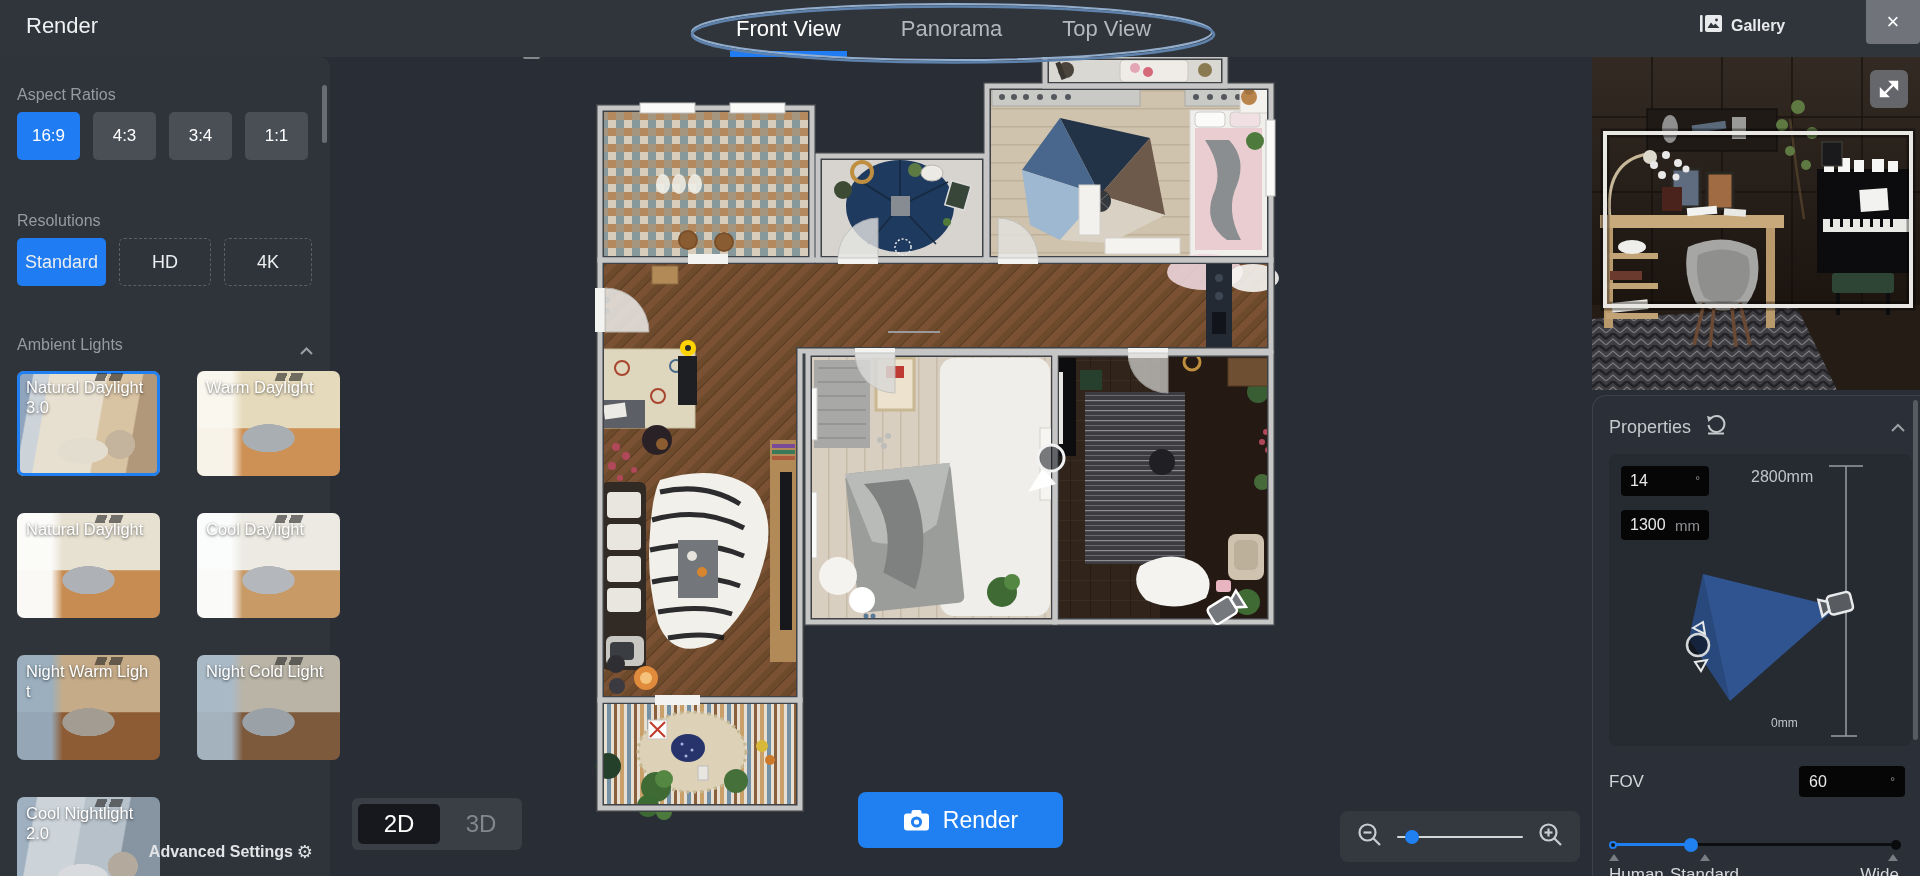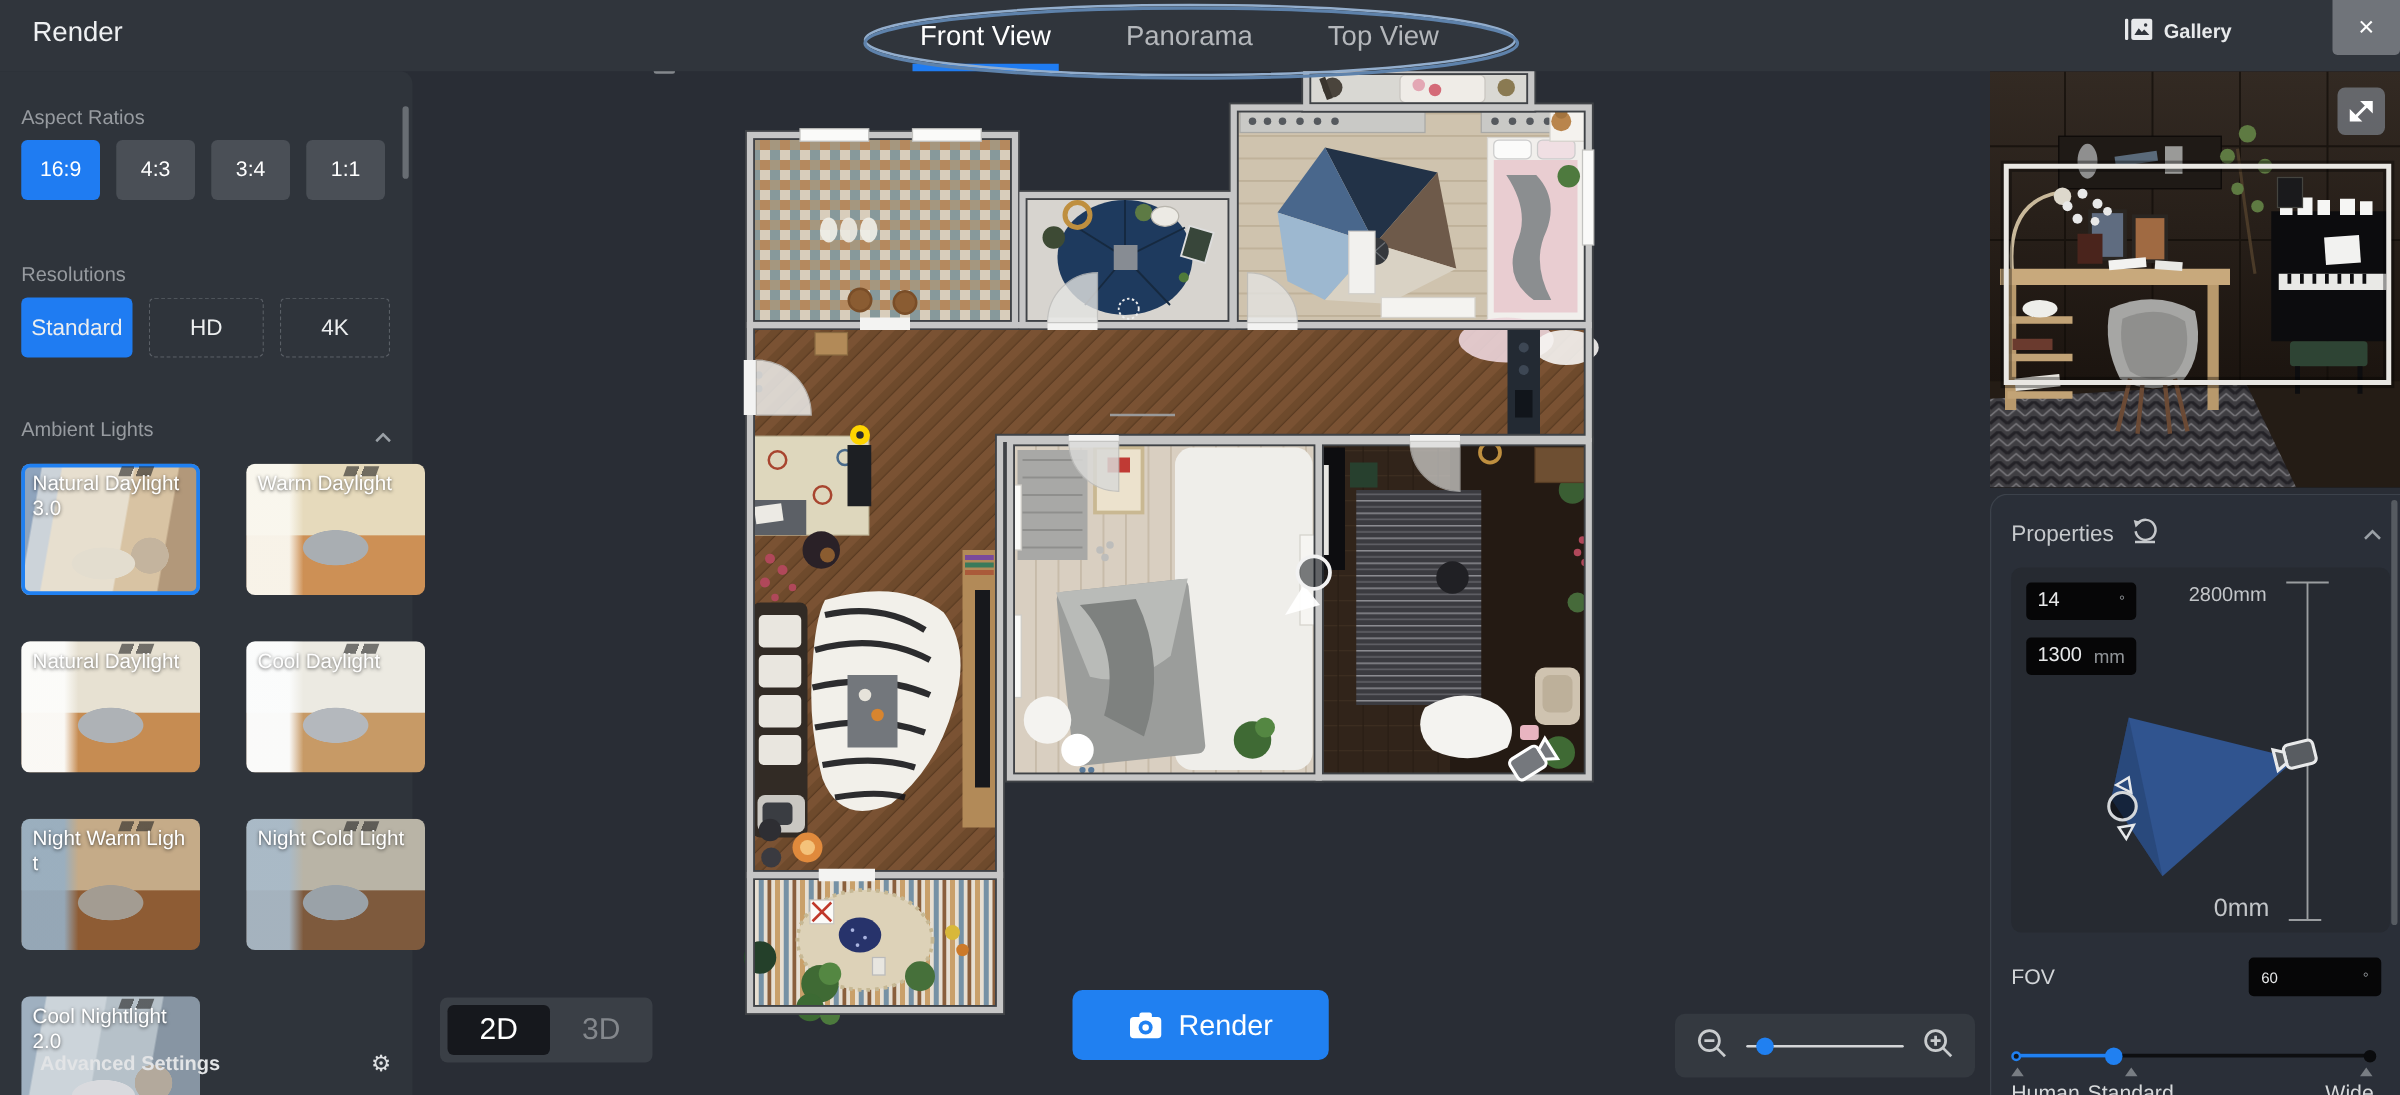--- a/index.html
+++ b/index.html
@@ -72,22 +72,22 @@
       linear-gradient(90deg, rgba(150,175,196,.9) 0 24%, rgba(150,175,196,0) 32%),
       linear-gradient(180deg,#c5ab88 0 54%,#8e5c34 55%); }
   .scene-bed-nightcold { background:
       radial-gradient(60% 44% at 50% 64%, #9aa2a8 0 30%, rgba(0,0,0,0) 31%),
       linear-gradient(90deg, rgba(168,186,201,.92) 0 24%, rgba(168,186,201,0) 32%),
       linear-gradient(180deg,#b9b4a6 0 54%,#7e5a3d 55%); }
   .scene-living-coolnight { background:
       radial-gradient(58% 40% at 46% 76%, #d9dade 0 30%, rgba(0,0,0,0) 31%),
       radial-gradient(26% 34% at 74% 66%, #b3a99c 0 40%, rgba(0,0,0,0) 41%),
       linear-gradient(100deg,#9fb0c0 0 12%,#ccd4da 13% 42%,#b6c1c9 43% 70%,#8795a3 71%); }
-  .advanced { position:absolute; left:0; top:786px; width:313px; display:flex; justify-content:space-between;
-              align-items:center; gap:16px; cursor:pointer;padding-left:32px; }
+  .advanced { position:absolute; left:0; top:786px; width:313px; display:flex; justify-content:flex-end;
+              align-items:center; gap:4px; cursor:pointer; }
   .advanced span.txt { font-size:16px; font-weight:bold; color:#e2e4e6; }
   .gear { font-family:"DejaVu Sans", sans-serif; color:#dfe1e3; font-size:18px; line-height:1; }
 
   
   .canvas-notch { position:absolute; left:523px; top:55px; width:17px; height:4px; background:#84888d; border-radius:2px; }
   .view-toggle { position:absolute; left:352px; top:798px; width:170px; height:52px; background:#3a3f46; border-radius:6px;
                  display:flex; align-items:center; z-index:10; }
   .seg { width:50%; height:40px; margin:7px 0; display:flex; align-items:center; justify-content:center;
          font-size:24px; color:#83878c; cursor:pointer; }
   .seg.active { background:#16181d; border-radius:5px; color:#ffffff; margin-left:6px; }
@@ -112,27 +112,27 @@
   .reset-icon { margin-left:14px; cursor:pointer; }
   .props-chevron { margin-left:auto; cursor:pointer; }
   .props-box { position:absolute; left:16px; top:58px; width:303px; height:292px; background:#262a31; border-radius:8px; }
   .val-input { position:absolute; left:12px; width:88px; height:30px; background:#060607; border-radius:4px;
                display:flex; align-items:center; padding:0 9px; cursor:text; }
   .val-input .v { color:#e8e9ea; font-size:16px; }
   .val-input .u { margin-left:auto; color:#8f9397; font-size:12px; }
   .val-input.pitch { top:12px; } .val-input.height { top:56px;justify-content:space-between; }
   .val-input.height .u { margin-left:2px; font-size:15px; color:#8f9397; }
   .hmax { position:absolute; left:142px; top:14px; font-size:16px; color:#c2c5c8; }
-  .hmin { position:absolute; left:162px; top:262px; font-size:20px; color:#c2c5c8; }
+  .hmin { position:absolute; left:162px; top:262px; font-size:12px; color:#c2c5c8; }
   .cone-svg { position:absolute; left:0; top:0; }
   .fov-row { position:absolute; left:16px; top:370px; width:296px; display:flex; align-items:center; }
   .fov-label { font-size:17px; color:#d2d5d8; }
   .fov-input { margin-left:auto; width:106px; height:31px; background:#060607; border-radius:4px;
                display:flex; align-items:center; padding:0 10px; cursor:text; }
-  .fov-input .v { color:#e8e9ea; font-size:12px; }
+  .fov-input .v { color:#e8e9ea; font-size:16px; }
   .fov-input .u { margin-left:auto; color:#8f9397; font-size:12px; }
   .fov-slider { position:absolute; left:16px; top:442px; width:292px; height:46px; }
   .fov-track-dark { position:absolute; left:4px; right:4px; top:5px; height:3px; background:#0d0e10; }
   .fov-track-blue { position:absolute; left:4px; width:78px; top:5px; height:3px; background:#2080f1; }
   .fov-ring { position:absolute; left:0px; top:2.5px; width:8px; height:8px; border:2px solid #2080f1;
               border-radius:50%; background:#10151c; }
   .fov-knob { position:absolute; left:75px; top:0px; width:14px; height:14px; border-radius:50%; background:#2080f1; cursor:pointer; }
   .fov-end { position:absolute; right:0px; top:2px; width:10px; height:10px; border-radius:50%; background:#0a0b0d; }
   .fov-tick { position:absolute; top:16px; width:0; height:0; border-left:5px solid transparent;
               border-right:5px solid transparent; border-bottom:7px solid #787d83; }

